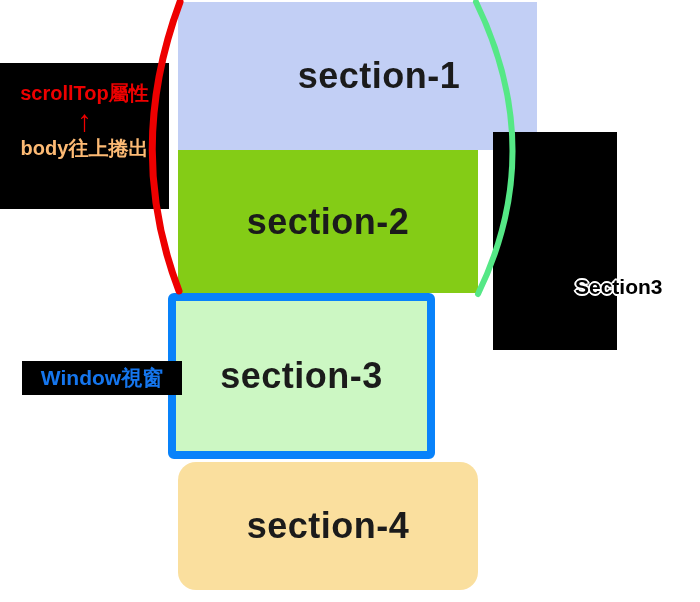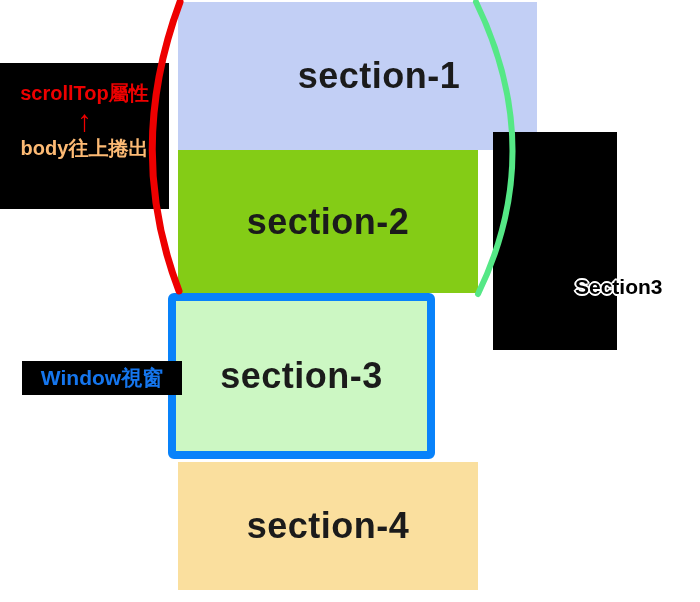--- a/index.html
+++ b/index.html
@@ -64,21 +64,21 @@
   </div>
 
   <div class="section" id="s2" style="background: #84cc16;">
     <span class="sec-label">section-2</span>
   </div>
 
   <div id="win" style="background: rgb(204, 247, 195); border-color: rgb(8, 130, 250);">
     <span class="sec-label">section-3</span>
   </div>
 
-  <div class="section" id="s4" style="background: rgb(250, 223, 158);">
+  <div class="section" id="s4" style="background: rgb(250, 223, 158); border-radius: 18px;">
     <span class="sec-label">section-4</span>
   </div>
 
   <div class="annot" id="scrolltop-box" style="background: rgb(0, 0, 0);">
     <div class="red-line" style="color: rgb(238, 0, 0);">scrollTop屬性</div>
     <div class="up-arrow" style="color: rgb(238, 0, 0);">↑</div>
     <div class="red-line" style="color: #fdba74;">body往上捲出</div>
   </div>
 
   <div class="annot" id="window-box" style="background: rgb(0, 0, 0);">

